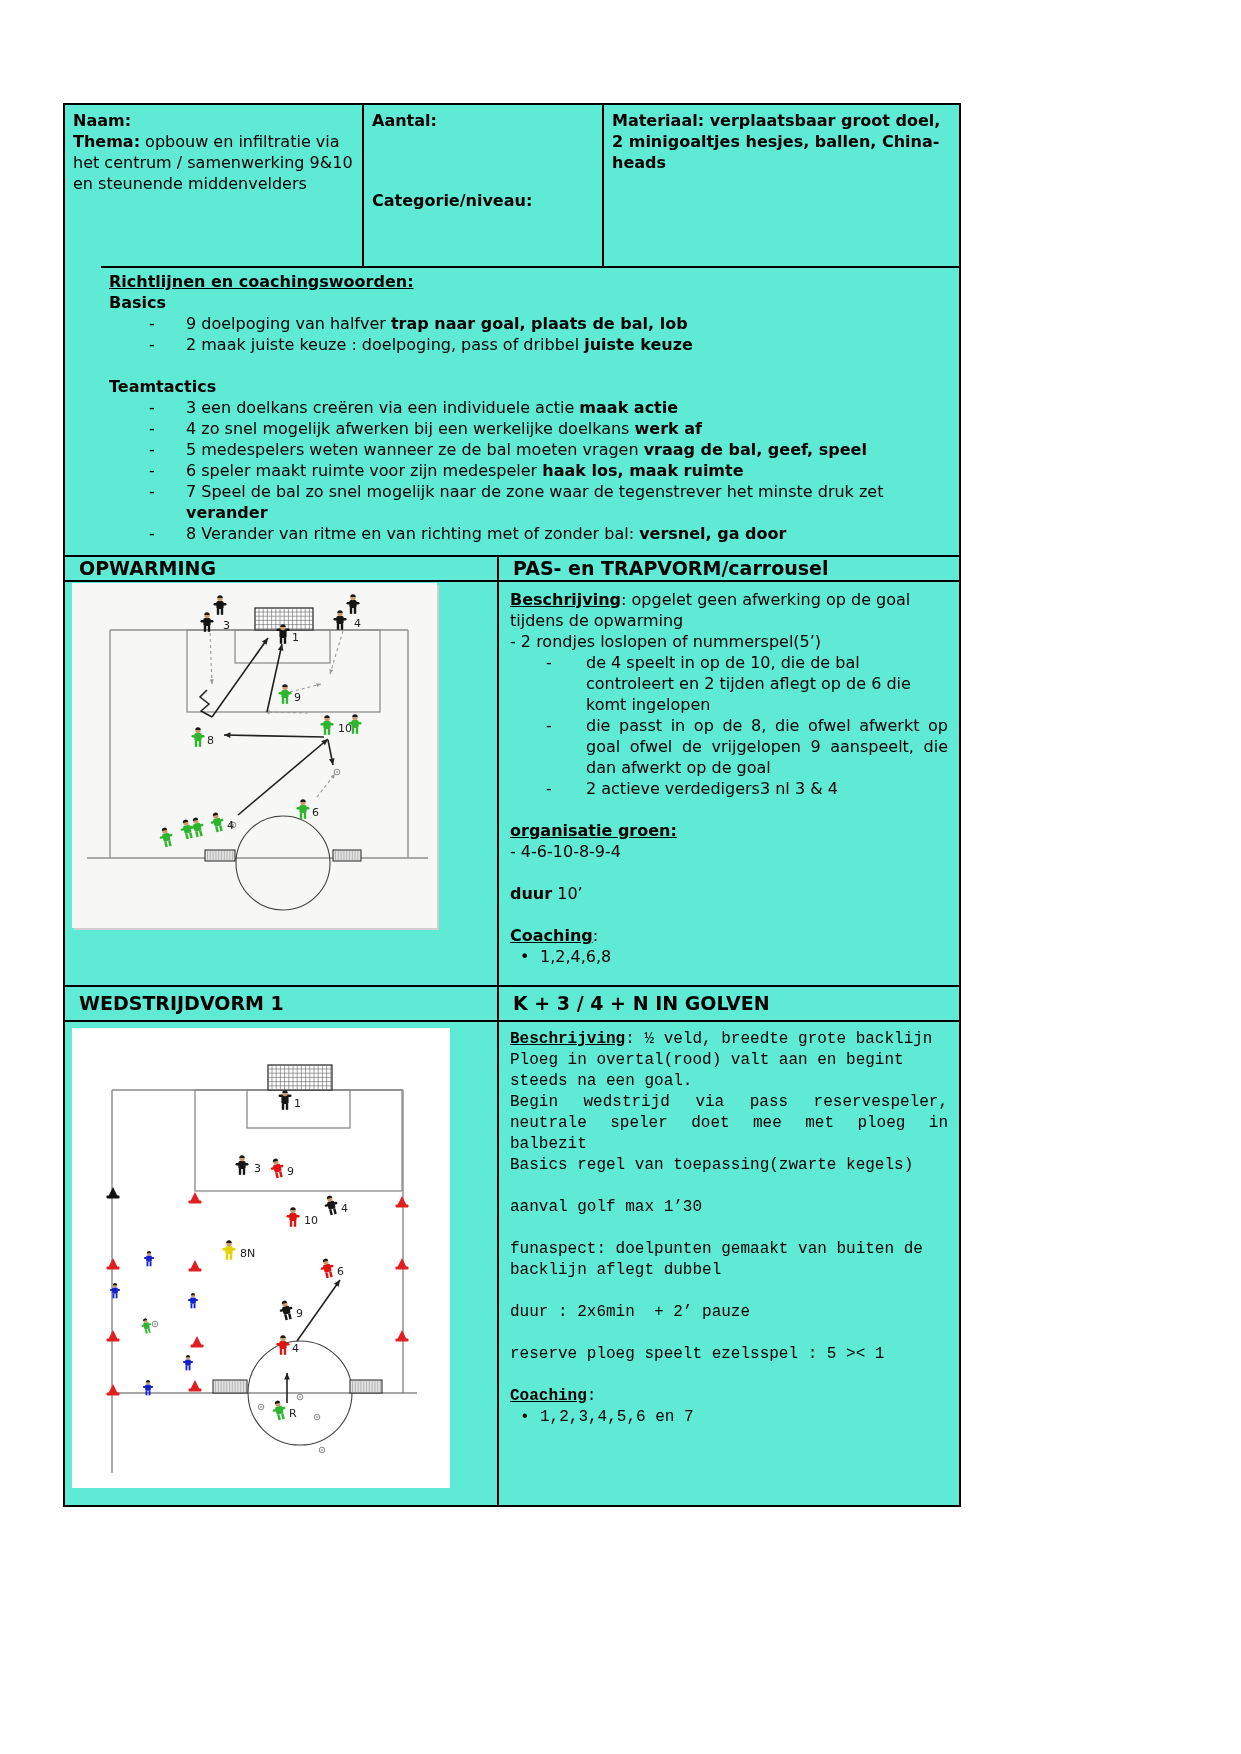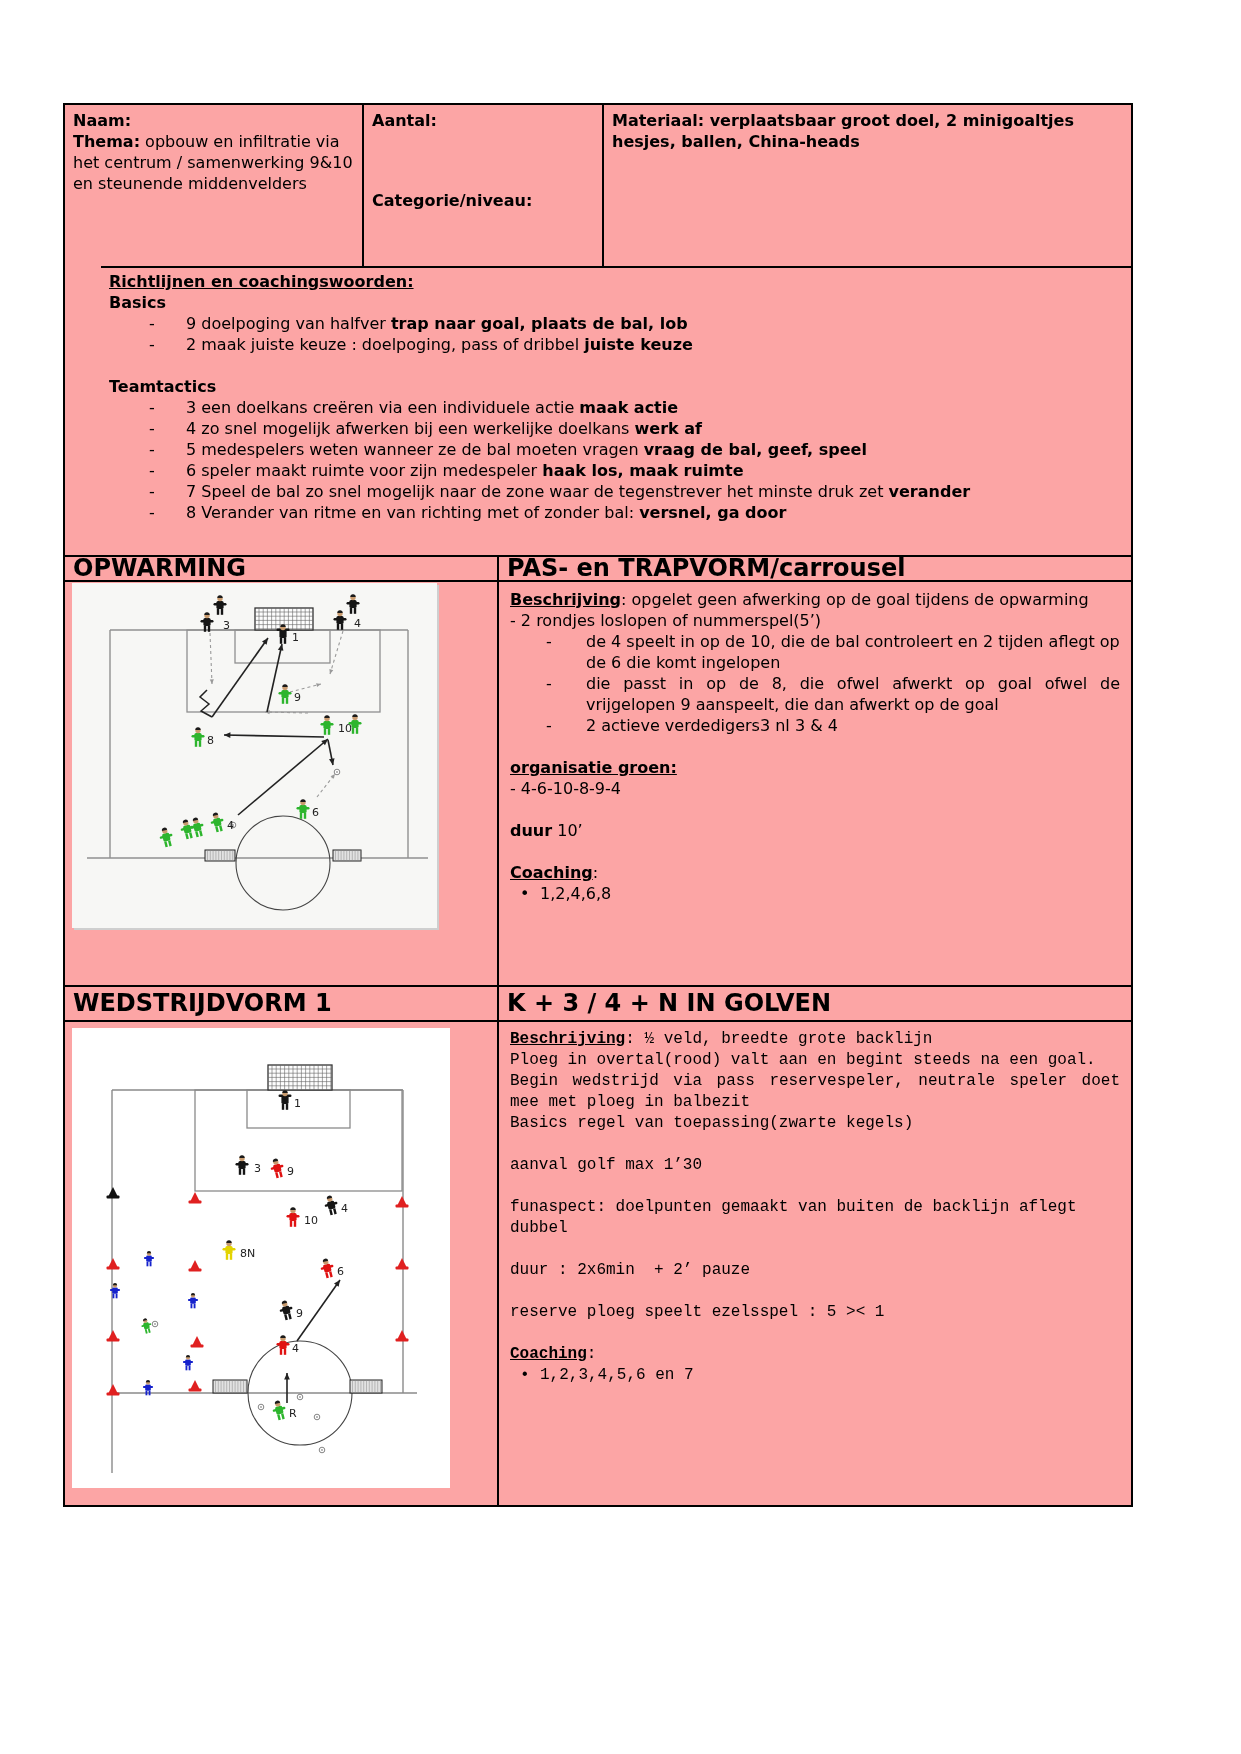--- a/index.html
+++ b/index.html
@@ -1,30 +1,30 @@
 <!DOCTYPE html>
 <html><head>
 <meta charset="utf-8">
 <style>
   html,body{margin:0;padding:0;}
   body{
     width:1241px;height:1754px;background:#ffffff;position:relative;
     font-family:"DejaVu Sans","Liberation Sans",sans-serif;
     font-size:16px;line-height:21px;color:#000;
   }
-  .tbl{position:absolute;left:63px;top:103px;width:1070px;border:2px solid #000;box-sizing:border-box;background:#fca5a5;}
+  .tbl{position:absolute;left:63px;top:103px;width:898px;border:2px solid #000;box-sizing:border-box;background:#5eead4;}
   .row{display:flex;border-top:2px solid #000;box-sizing:border-box;}
   .row.first{border-top:none;}
   .c{box-sizing:border-box;border-left:2px solid #000;overflow:hidden;}
   .c:first-child{border-left:none;}
   .pad8{padding:5px 8px;}
   .pad12{padding:7px 11px;}
   .b{font-weight:bold;}
   .ub{font-weight:bold;text-decoration:underline;}
-  .sec-h{font-size:24px;font-weight:bold;padding:0 8px;}
+  .sec-h{font-size:19px;font-weight:bold;padding:0 14px;}
   .blank{height:21px;}
   .just{text-align:justify;}
   .rl-li{position:relative;padding-left:77px;}
   .rl-li .d{position:absolute;left:40px;}
   .ow-li{position:relative;padding-left:76px;}
   .ow-li .d{position:absolute;left:36px;}
   .co-li{position:relative;padding-left:30px;}
   .co-li .d{position:absolute;left:10px;}
   .gap-cat{margin-top:59px;}
   svg.diag1{display:block;margin:1px 0 0 7px;background:#f7f7f5;box-shadow:2px 2px 0 #cfcfcf;}

